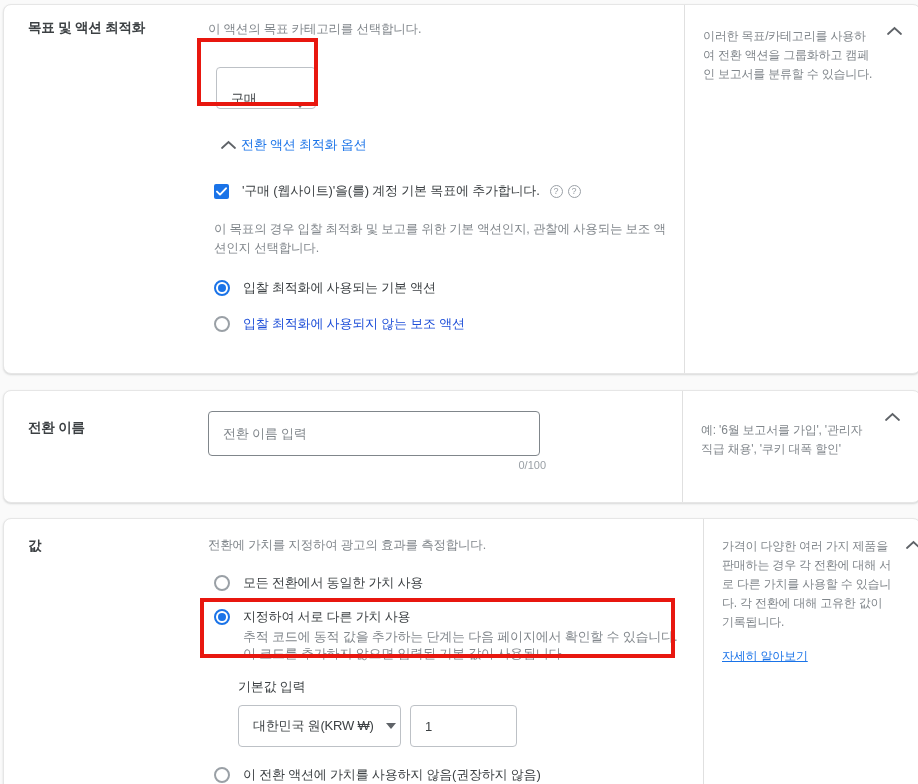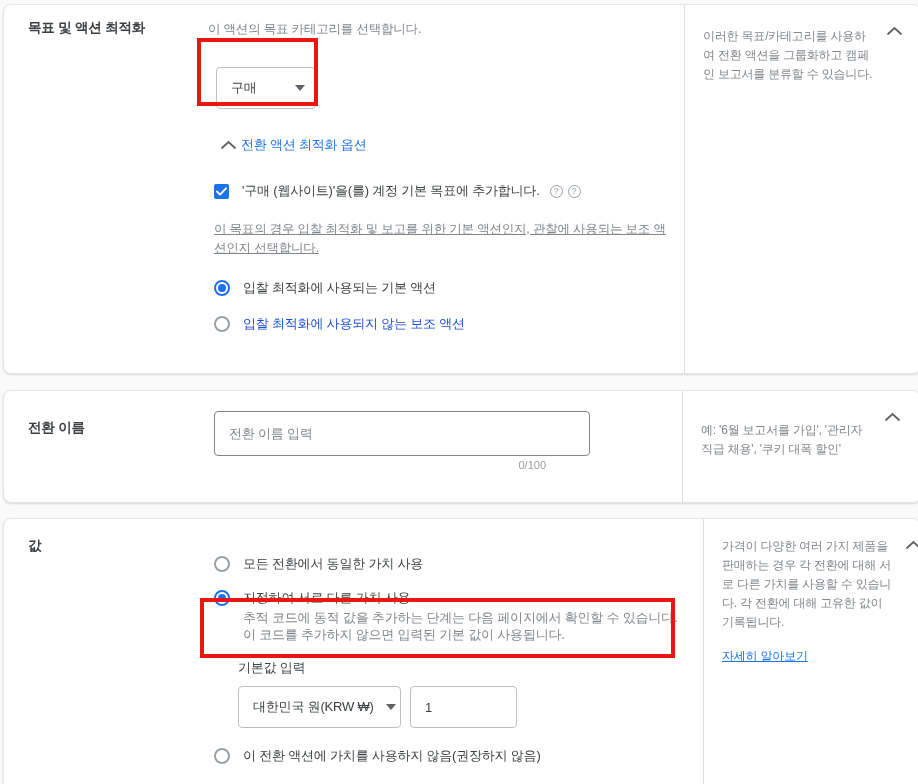--- a/index.html
+++ b/index.html
@@ -235,21 +235,21 @@
 
       <div class="col-label">
         <div class="section-title">목표 및 액션 최적화</div>
       </div>
 
       <div class="col-main">
 
         <div class="muted" style="margin:1px 0 0 0;">이 액션의 목표 카테고리를 선택합니다.</div>
 
         <div style="margin-top:28px; margin-left:8px;">
-          <div class="select-box" style="width:100px; height:42px;">
+          <div class="select-box" style="width:100px; height:42px;align-items:flex-end;">
             <span class="sel-val">구매</span>
             <span class="caret"></span>
           </div>
         </div>
 
         <div style="margin-top:27px; margin-left:12px;">
           <span class="expander">
             <svg width="17" height="12" viewBox="0 0 17 12">
               <path d="M2 9 L8.5 3 L15 9" stroke="#5f6368" stroke-width="1.8" fill="none" stroke-linecap="round"></path>
             </svg>
@@ -261,21 +261,21 @@
           <span class="cbox">
             <svg width="11" height="9" viewBox="0 0 11 9">
               <path d="M1 4.6 L4 7.6 L10 1.3" stroke="#ffffff" stroke-width="1.9" fill="none" stroke-linecap="round" stroke-linejoin="round"></path>
             </svg>
           </span>
           <span class="body-text" style="margin-left:13px;">'구매 (웹사이트)'을(를) 계정 기본 목표에 추가합니다.</span>
           <span class="qmark" style="margin-left:10px;">?</span>
           <span class="qmark" style="margin-left:5px;">?</span>
         </div>
 
-        <div class="muted" style="margin-top:20px; margin-left:6px; width:452px;text-decoration:underline;">이 목표의 경우 입찰 최적화 및 보고를 위한 기본 액션인지, 관찰에 사용되는 보조 액션인지 선택합니다.</div>
+        <div class="muted" style="margin-top:20px; margin-left:6px; width:452px;">이 목표의 경우 입찰 최적화 및 보고를 위한 기본 액션인지, 관찰에 사용되는 보조 액션인지 선택합니다.</div>
 
         <div style="margin-top:22px; margin-left:6px;">
           <div class="radio-row">
             <span class="radio on"></span>
             <span class="radio-label">입찰 최적화에 사용되는 기본 액션</span>
           </div>
           <div class="radio-row" style="margin-top:20px;">
             <span class="radio"></span>
             <span class="radio-label dim">입찰 최적화에 사용되지 않는 보조 액션</span>
           </div>
@@ -295,21 +295,21 @@
   </div>
 
   <div class="card" style="top:390px; height:113px;">
     <div class="card-inner">
 
       <div class="col-label" style="padding-top:28px;">
         <div class="section-title">전환 이름</div>
       </div>
 
       <div class="col-main" style="padding-top:20px;">
-        <input class="text-input" type="text" style="width: 376px; height: 45px; margin-left: 6px;" placeholder="전환 이름 입력">
+        <input class="text-input" type="text" style="width: 332px; height: 45px; " placeholder="전환 이름 입력">
         <div class="counter" style="width:338px; margin-top:3px;">0/100</div>
       </div>
 
       <div class="col-help" style="padding-top:30px;">
         <div class="help-text">예: '6월 보고서를 가입', '관리자 직급 채용', '쿠키 대폭 할인'</div>
         <div class="chevron-btn">
           <svg width="17" height="12" viewBox="0 0 17 12">
             <path d="M2 9 L8.5 3 L15 9" stroke="#5f6368" stroke-width="1.8" fill="none" stroke-linecap="round"></path>
           </svg>
         </div>
@@ -320,20 +320,21 @@
 
   <div class="card" style="top:518px; height:280px;">
     <div class="card-inner">
 
       <div class="col-label" style="padding-top:18px;">
         <div class="section-title">값</div>
       </div>
 
       <div class="col-main" style="padding-top:17px;">
 
+        <div class="muted">전환에 가치를 지정하여 광고의 효과를 측정합니다.</div>
 
         <div class="radio-row" style="margin-top:20px; margin-left:6px;">
           <span class="radio"></span>
           <span class="radio-label">모든 전환에서 동일한 가치 사용</span>
         </div>
 
         <div class="radio-row" style="margin-top:18px; margin-left:6px;">
           <span class="radio on"></span>
           <div style="margin-left:13px;">
             <div class="radio-label" style="margin-left:0;">지정하여 서로 다른 가치 사용</div>

